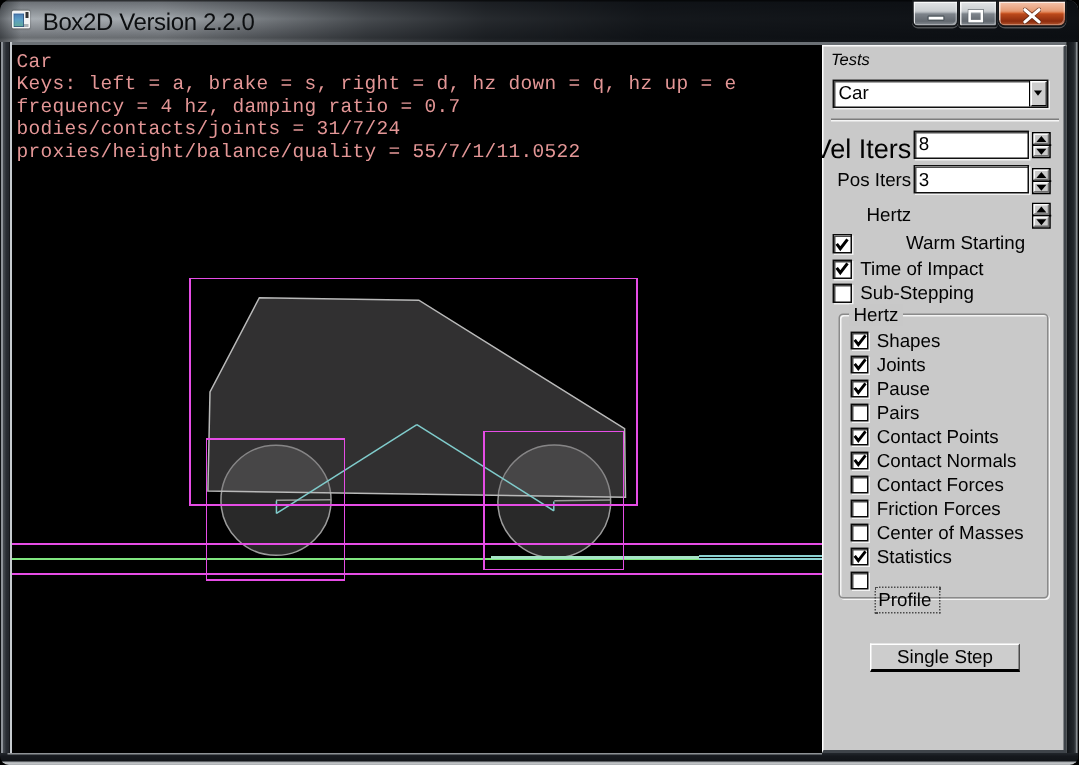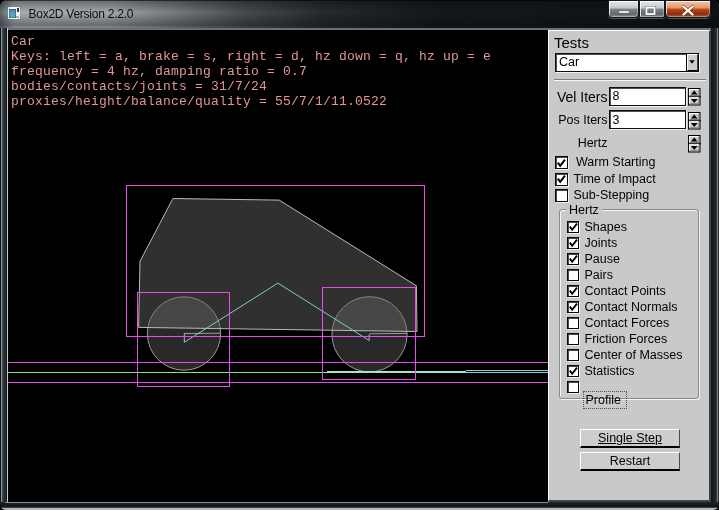--- a/index.html
+++ b/index.html
@@ -7,21 +7,21 @@
         font-family:"Liberation Sans",sans-serif;filter:opacity(0.999);}
   #win{position:absolute;left:0;top:0;width:719px;height:510px;border-radius:7px 7px 6px 6px;overflow:hidden;}
   
   #titlebar{position:absolute;left:0;top:0;width:719px;height:28px;
     background:
       linear-gradient(90deg, rgba(6,9,13,0.45) 0px, rgba(6,9,13,0) 14px),
       linear-gradient(90deg, rgba(6,9,13,0) 0%, rgba(6,9,13,0.04) 15%, rgba(6,9,13,0.30) 24%, rgba(6,9,13,0.60) 34%, rgba(6,9,13,0.80) 45%, rgba(6,9,13,0.91) 60%, rgba(6,9,13,0.95) 100%),
       linear-gradient(180deg, #686c72 0%, #84898e 20%, #a9afb4 45%, #9ba0a5 55%, #767a7f 82%, #6c7074 90%, #878b8f 97%);
   }
   #titlebar .topline{position:absolute;left:0;top:0;width:100%;height:1px;background:rgba(0,0,0,0.55);}
-  #title-text{position:absolute;left:28.5px;top:6.5px;font-size:12px;color:#0c0e10;letter-spacing:-0.25px;
+  #title-text{position:absolute;left:28.5px;top:6.5px;font-size:16px;color:#0c0e10;letter-spacing:-0.25px;
      }
   
   #wicon{position:absolute;left:8px;top:7px;width:12px;height:12px;background:#f2f3f4;border-radius:1px;
      box-shadow:0 0 1px rgba(0,0,0,0.6);}
   #wicon .b{position:absolute;left:1px;top:1.5px;width:6.5px;height:9px;background:linear-gradient(180deg,#4a7ab2 0%,#5b9ec6 45%,#63ab96 100%);box-shadow:inset 0 0 0 0.5px #2e4e78;}
   #wicon .t{position:absolute;right:1.5px;top:1px;width:1.5px;height:3.5px;background:#333;}
   #wicon .d{position:absolute;right:1.5px;bottom:1.5px;width:2.5px;height:2px;background:#aab0b4;}
   
   .wbtn{position:absolute;top:0;height:18px;border:1px solid #14171a;box-sizing:border-box;}
   #btn-min{left:608px;width:31px;border-radius:0 0 4px 4px;
@@ -147,35 +147,35 @@
         <text x="3" y="14.5">Car</text>
         <text x="3" y="29.5">Keys: left = a, brake = s, right = d, hz down = q, hz up = e</text>
         <text x="3" y="44.5">frequency = 4 hz, damping ratio = 0.7</text>
         <text x="3" y="59.5">bodies/contacts/joints = 31/7/24</text>
         <text x="3" y="74.5">proxies/height/balance/quality = 55/7/1/11.0522</text>
       </g>
     </svg>
   </div>
 
   <div id="panel"></div>
-  <div class="lbl" style="position:absolute;left:554px;top:34px;font-size:15px;">Tests</div>
+  <div class="lbl" style="position:absolute;left:554px;top:34px;font-size:11px;font-style:italic;">Tests</div>
 
   <div class="sunken" style="left:555px;top:52.5px;width:144px;height:19.5px;">
     <div class="txt">Car</div>
   </div>
   <div style="position:absolute;left:685.5px;top:53.5px;width:1px;height:17.5px;background:#000;"></div>
   <div class="raised" style="left:686.5px;top:54px;width:11.5px;height:17px;border-width:1.2px;"></div>
   <svg class="glyph" style="left:689.3px;top:60.3px" width="6" height="4" viewBox="0 0 6 4">
     <path d="M0.3 0.3 L5.7 0.3 L3 3.8 Z" fill="#000"></path>
   </svg>
 
   <div style="position:absolute;left:554px;top:79px;width:152px;height:1px;background:#7d7d7d;"></div>
   <div style="position:absolute;left:554px;top:80px;width:152px;height:1px;background:#f5f5f5;"></div>
 
-  <div class="lbl" style="position:absolute;top:89px;right:111.5px;text-align:left;font-size:14px;">Vel Iters</div>
+  <div class="lbl" style="position:absolute;top:89px;right:111.5px;text-align:left;font-size:18px;">Vel Iters</div>
   <div class="sunken" style="left:608.5px;top:86.5px;width:77.5px;height:19px;">
         <div class="txt">8</div>
       </div>
   <div class="lbl" style="position:absolute;top:112.5px;right:111.5px;text-align:right;font-size:12.5px;">Pos Iters</div>
   <div class="sunken" style="left:608.5px;top:110px;width:77.5px;height:19px;">
         <div class="txt">3</div>
       </div>
   <div class="lbl" style="position:absolute;top:136px;right:111.5px;text-align:right;font-size:12.5px;">Hertz</div>
 
   <svg class="glyph" style="left:687.5px;top:88px" width="13" height="18" viewBox="0 0 13 18">
@@ -206,21 +206,21 @@
     <path d="M1.5 15.9 L1.5 9.9 L11 9.9" stroke="#fafafa" stroke-width="1.1" fill="none"></path>
     <path d="M11 9.9 L11 15.9 L1.5 15.9" stroke="#6e6e6e" stroke-width="1" fill="none"></path>
     <path d="M6.25 2.6 L9.6 6.6 L2.9 6.6 Z" fill="#000"></path>
     <path d="M2.9 11.1 L9.6 11.1 L6.25 15.1 Z" fill="#000"></path>
   </svg>
 
   <div class="cbox" style="left:554.5px;top:156.3px;width:13px;height:13px;"></div>
   <svg class="glyph" style="left:556px;top:157.5px" width="11" height="11" viewBox="0 0 11 11">
     <path d="M1.8 4.6 L4.2 7.8 L9 1.6" stroke="#000" stroke-width="2" fill="none"></path>
   </svg>
-  <div class="lbl" style="position:absolute;left:576px;top:155.0px;">Warm Starting</div>
+  <div class="lbl" style="position:absolute;left:604px;top:155.0px;">Warm Starting</div>
   <div class="cbox" style="left:554.5px;top:172.8px;width:13px;height:13px;"></div>
   <svg class="glyph" style="left:556px;top:174.0px" width="11" height="11" viewBox="0 0 11 11">
     <path d="M1.8 4.6 L4.2 7.8 L9 1.6" stroke="#000" stroke-width="2" fill="none"></path>
   </svg>
   <div class="lbl" style="position:absolute;left:573.5px;top:171.5px;">Time of Impact</div>
   <div class="cbox" style="left:554.5px;top:189.3px;width:13px;height:13px;"></div>
   <div class="lbl" style="position:absolute;left:573.5px;top:188.0px;">Sub-Stepping</div>
 
   <div id="groupbox"></div>
   <div class="lbl" style="position:absolute;left:566px;top:202.5px;background:#c8c8c8;padding:0 3px;">Hertz</div>
@@ -259,17 +259,16 @@
   <div class="cbox" style="left:566.5px;top:349.0px;"></div>
   <div class="lbl" style="position:absolute;left:584.5px;top:347.7px;">Center of Masses</div>
   <div class="cbox" style="left:566.5px;top:364.9px;"></div>
   <svg class="glyph" style="left:567.5px;top:365.8px" width="11" height="11" viewBox="0 0 11 11">
     <path d="M1.8 4.6 L4.2 7.8 L9 1.6" stroke="#000" stroke-width="1.9" fill="none"></path>
   </svg>
   <div class="lbl" style="position:absolute;left:584.5px;top:363.6px;">Statistics</div>
   <div class="cbox" style="left:566.5px;top:380.9px;"></div>
   <div class="lbl" style="position:absolute;left:582.5px;top:378.6px;border:1px dotted #4a4a4a;padding:1px 5px 1px 2px;margin-top:12px;">Profile</div>
 
-  <div class="btn" style="top:428.5px;text-decoration:underline;"><span class="bt">Single Step</span></div>
-  <div class="btn" style="top:451.5px;"><span class="bt">Restart</span></div>
+  <div class="btn" style="top:428.5px;"><span class="bt">Single Step</span></div>
 
 </div>
 </div>
 
 </body></html>

